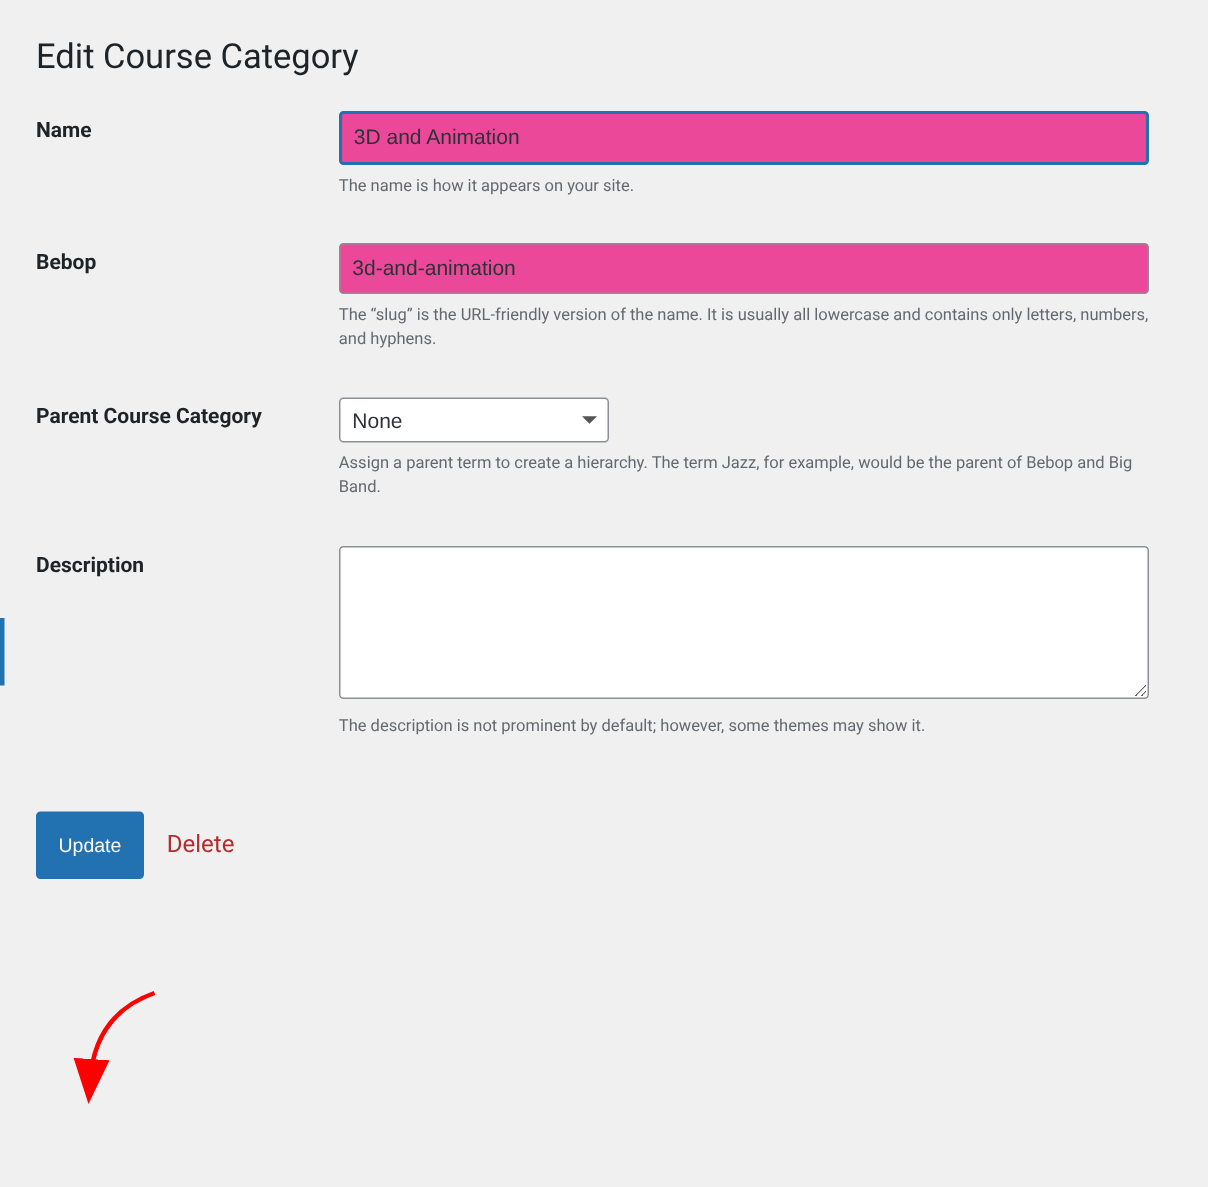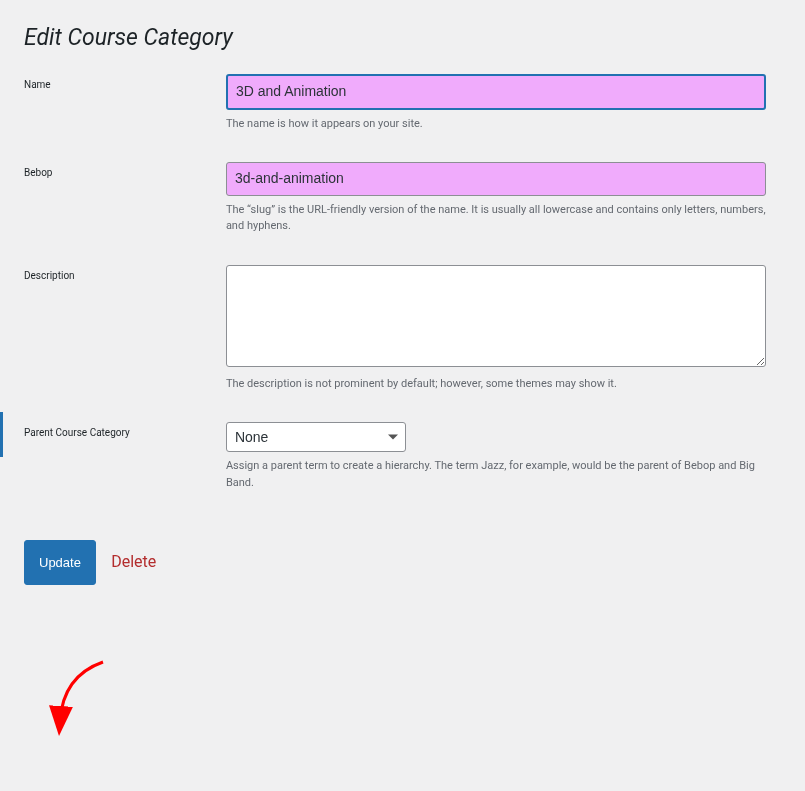--- a/index.html
+++ b/index.html
@@ -15,48 +15,47 @@
       width: 805px;
       height: 791px;
       padding: 0;
       position: relative;
     }
     .page-title {
       font-size: 23px;
       font-weight: 400;
       color: #1d2327;
       padding: 24px 0 8px 24px;
-      font-style: italic;
     }
     .form-table {
       width: 100%;
       border-collapse: collapse;
     }
     .form-table tr {
       vertical-align: top;
     }
     .form-table th {
       text-align: left;
-      font-weight: 400;
+      font-weight: 700;
       padding: 20px 10px 20px 24px;
       width: 220px;
-      font-size: 10px;
+      font-size: 14px;
       color: #1d2327;
       vertical-align: top;
     }
     .form-table td {
       padding: 15px 24px 15px 0;
       width: 560px;
     }
     input[type="text"] {
       width: 540px;
       padding: 6px 8px;
       border: 1px solid #8c8f94;
       border-radius: 3px;
-      background: #f0abfc;
+      background: #ec4899;
       font-size: 14px;
       line-height: 1.4;
       color: #2c3338;
     }
     input[type="text"].focused {
       border: 2px solid #2271b1;
       outline: none;
     }
     select {
       width: 180px;
@@ -199,35 +198,35 @@
       </td>
     </tr>
     <tr>
       <th><label>Bebop</label></th>
       <td>
         <input type="text" value="3d-and-animation" style="">
         <p class="description">The “slug” is the URL-friendly version of the name. It is usually all lowercase and contains only letters, numbers, and hyphens.</p>
       </td>
     </tr>
     <tr>
-      <th><label>Description</label></th>
-      <td>
-        <textarea style=""></textarea>
-        <p class="description">The description is not prominent by default; however, some themes may show it.</p>
-      </td>
-    </tr>
-    <tr>
       <th><label>Parent Course Category</label></th>
       <td>
         <span class="select-wrap">
           <select>
             <option>None</option>
           </select>
         </span>
         <p class="description">Assign a parent term to create a hierarchy. The term Jazz, for example, would be the parent of Bebop and Big Band.</p>
+      </td>
+    </tr>
+    <tr>
+      <th><label>Description</label></th>
+      <td>
+        <textarea style=""></textarea>
+        <p class="description">The description is not prominent by default; however, some themes may show it.</p>
       </td>
     </tr>
   </tbody>
 </table>
 
 <div class="footer-actions">
   <button class="btn-primary">Update</button>
   <a class="delete-link">Delete</a>
 </div>
 

